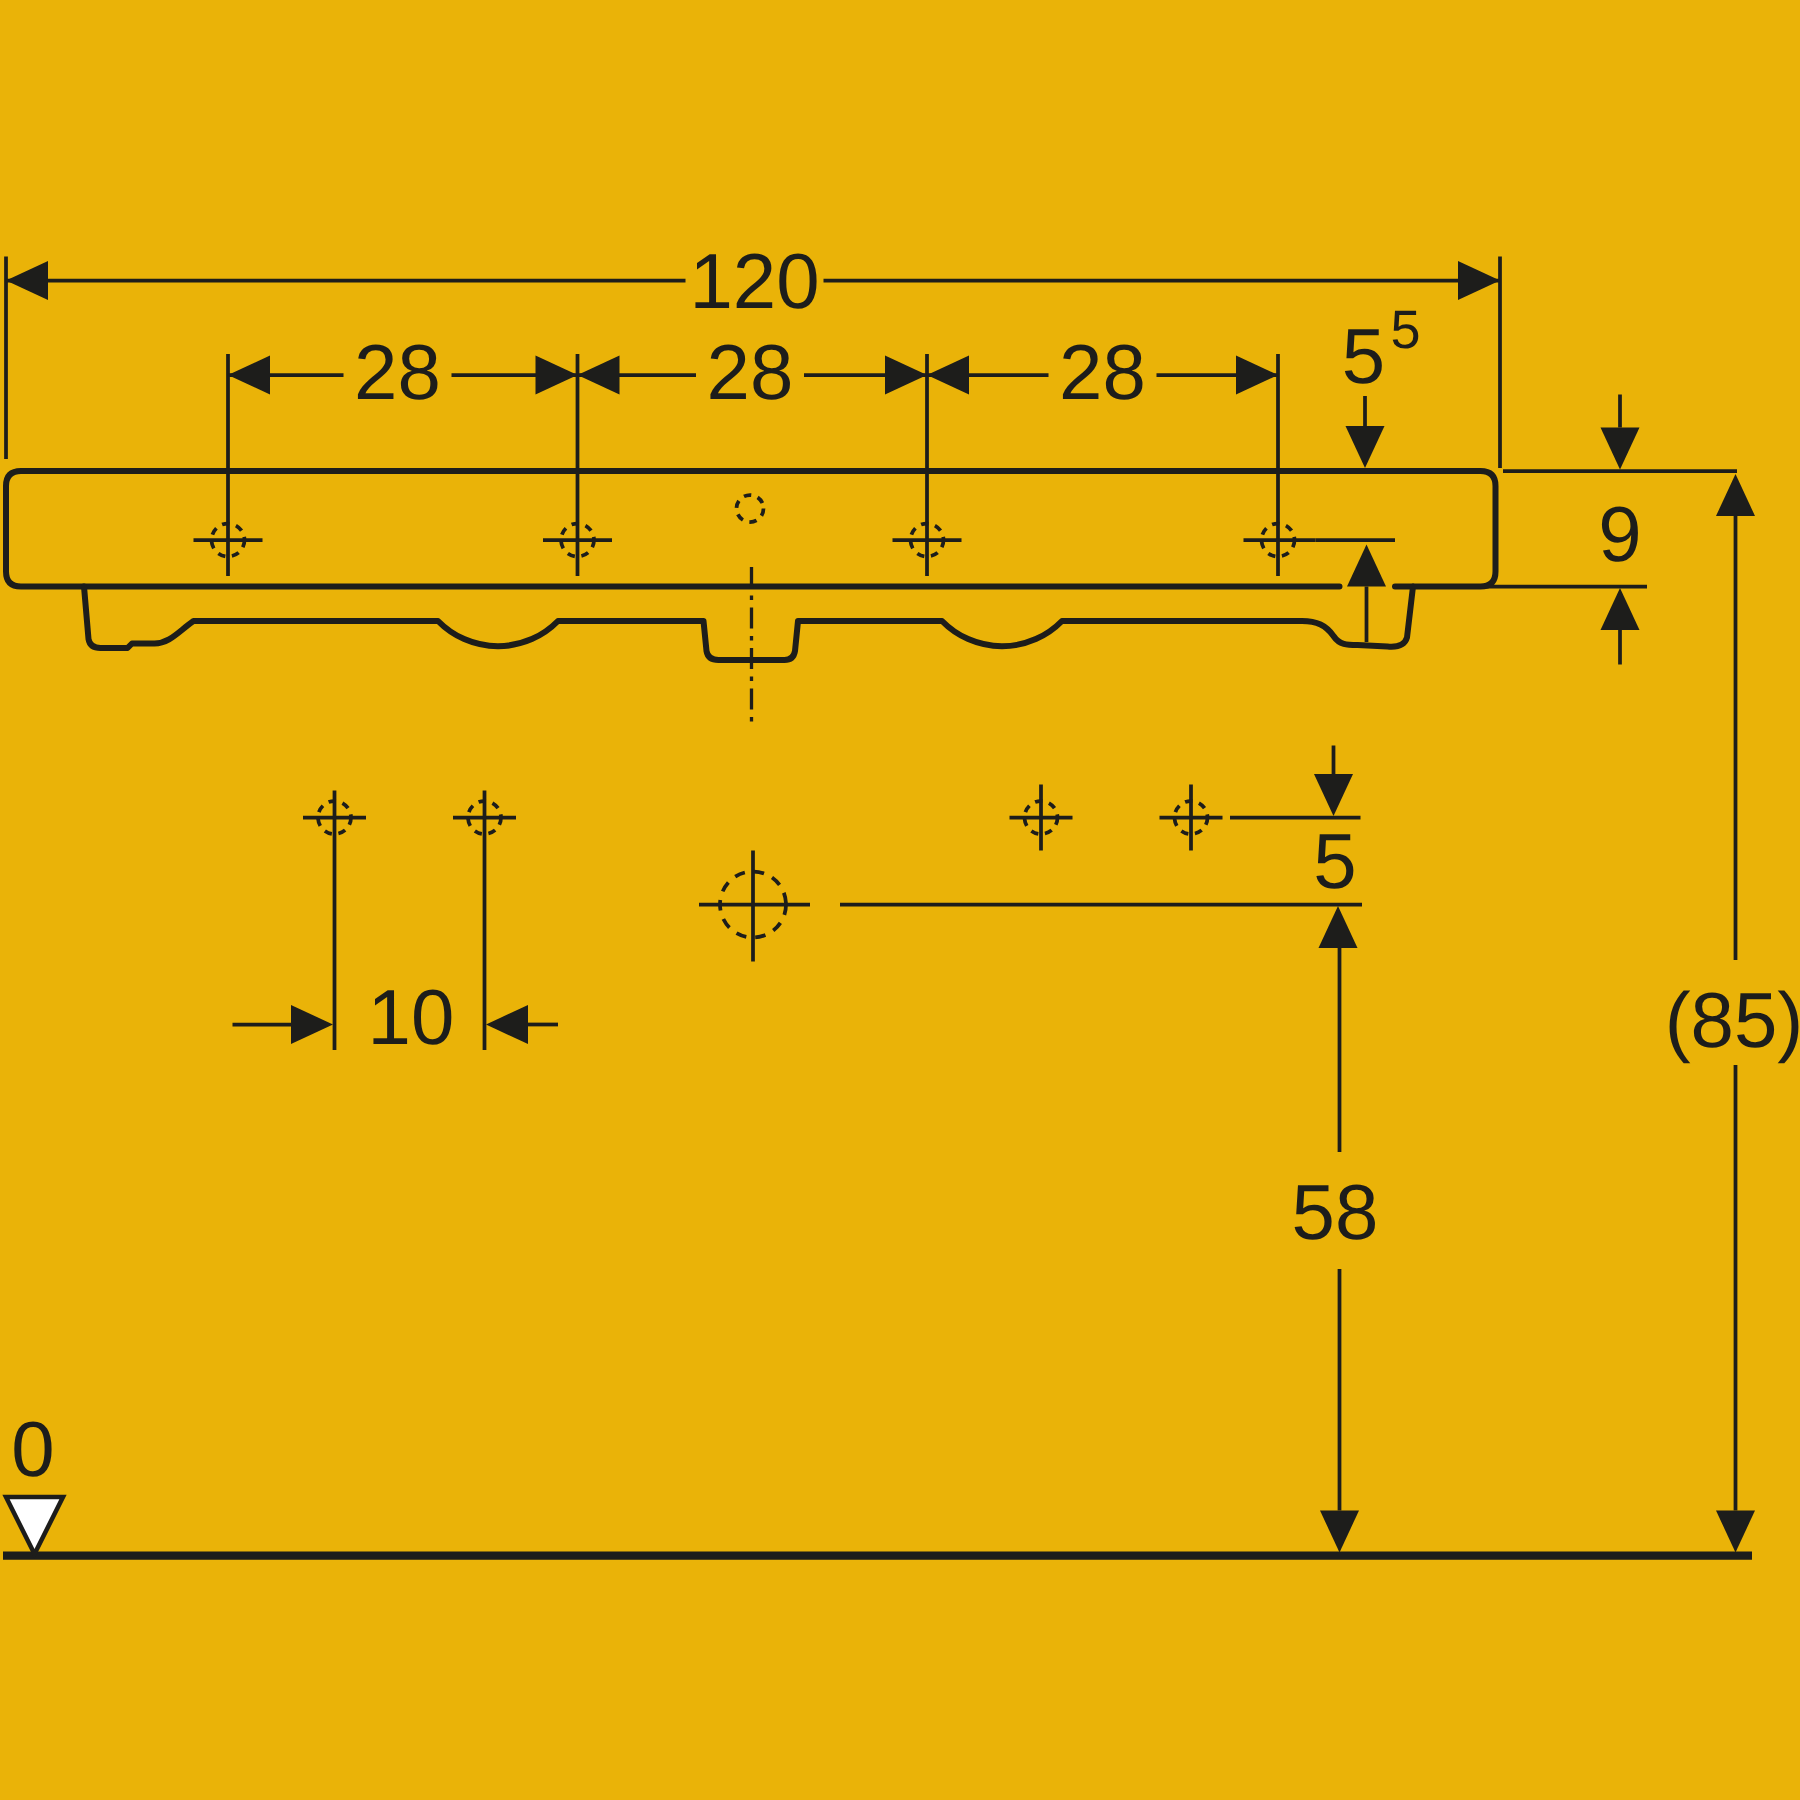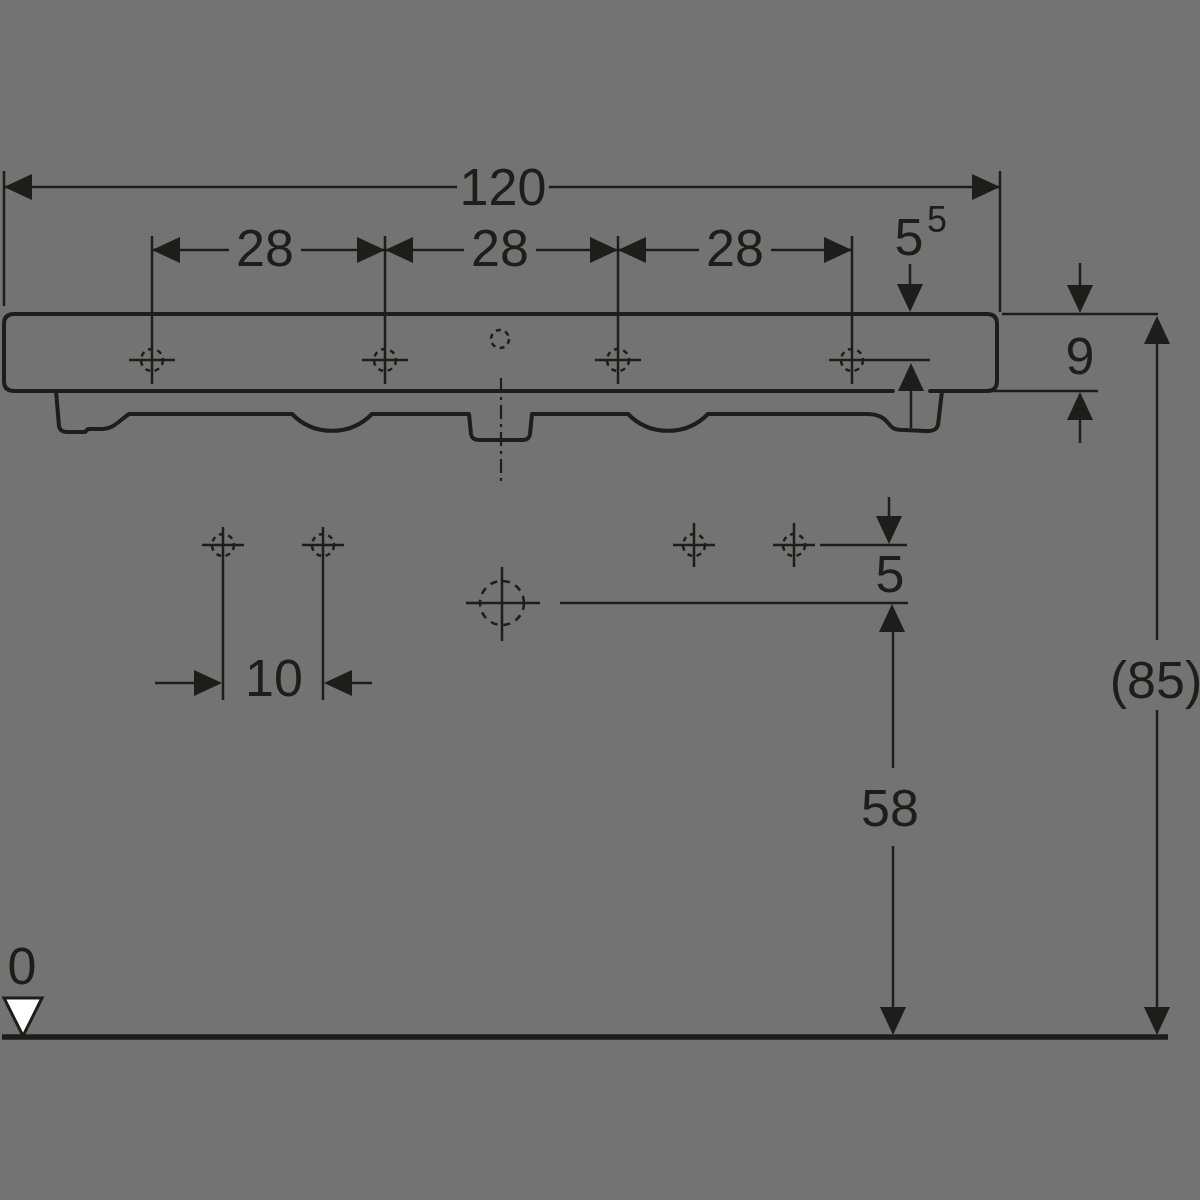--- a/index.html
+++ b/index.html
@@ -4,21 +4,21 @@
 <style>
   html, body {
     margin: 0;
     padding: 0;
     background: #ffffff;
   }
   .stage {
     position: relative;
     width: 1200px;
     height: 1200px;
-    background: #737373;
+    background: #eab308;
     overflow: hidden;
   }
   svg { display: block; }
   .thin   { stroke: #1d1d1b; stroke-width: 2.5; fill: none; }
   .thick  { stroke: #1d1d1b; stroke-width: 4;   fill: none; stroke-linejoin: round; stroke-linecap: round; }
   .floor  { stroke: #1d1d1b; stroke-width: 5.5; fill: none; }
   .arrow  { fill: #1d1d1b; stroke: none; }
   .holedash  { stroke: #1d1d1b; stroke-width: 2.5; fill: none; stroke-dasharray: 5 4.5; }
   .draindash { stroke: #1d1d1b; stroke-width: 2.5; fill: none; stroke-dasharray: 7 6; }
   .centerline { stroke: #1d1d1b; stroke-width: 2.2; fill: none; stroke-dasharray: 14 5 3 5; }

